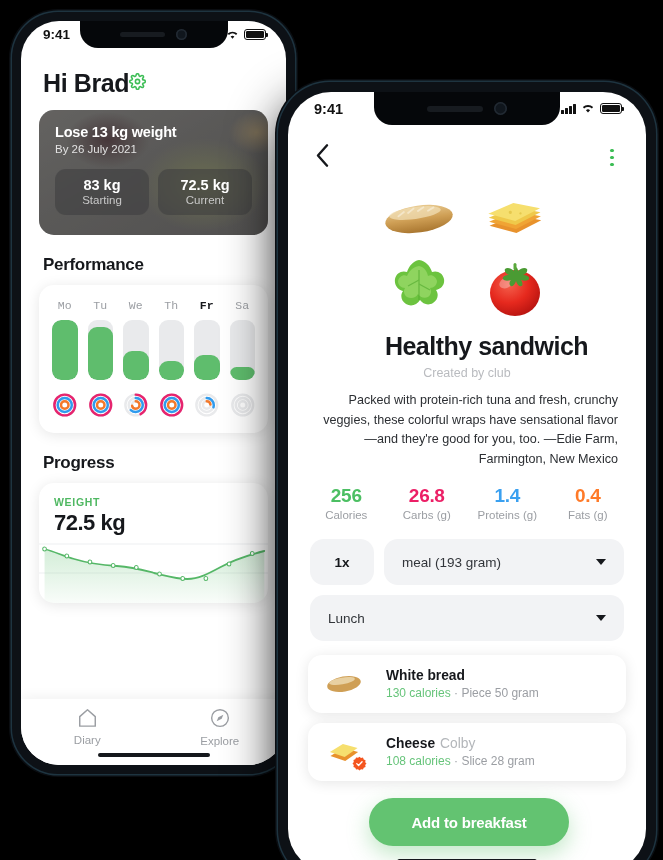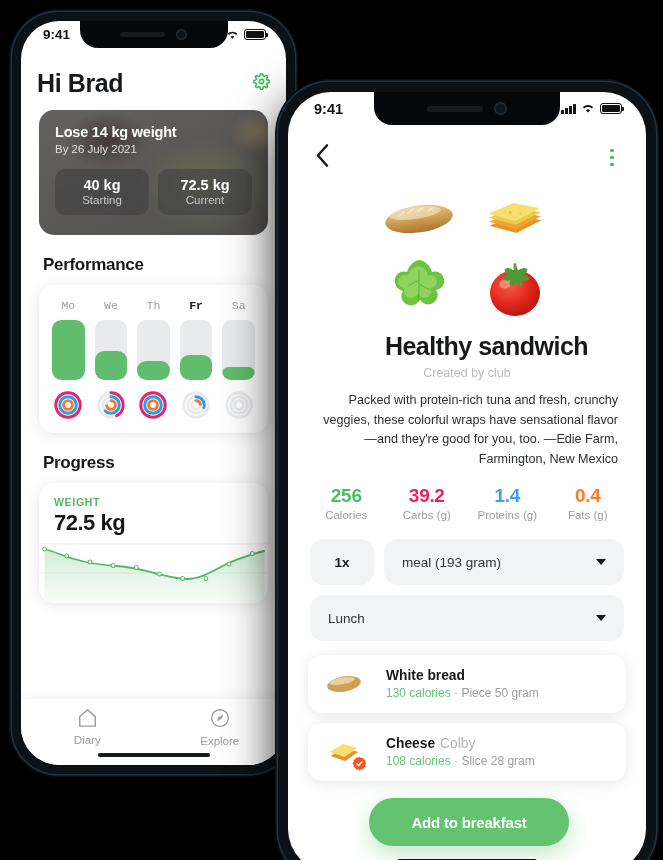--- a/index.html
+++ b/index.html
@@ -70,21 +70,21 @@
 
   .home-indicator {
     position: absolute; bottom: 8px; left: 50%; transform: translateX(-50%);
     background: #15181c; border-radius: 3px; z-index: 30;
   }
   #phone-back .home-indicator { width: 112px; height: 4.5px; }
   #phone-front .home-indicator { width: 140px; height: 5px; }
 
   
   .back-content { position: absolute; inset: 0; padding-top: 34px; }
-  .greet-row { display: flex; align-items: center; justify-content: space-between; padding: 14px 16px 12px; }
+  .greet-row { display: flex; align-items: center; justify-content: flex-start; padding: 14px 22px 12px; }
   .greet { font-size: 25px; font-weight: bold; color: #16181c; letter-spacing: -.4px; }
   .gear-icon { color: #3cbd55; }
 
   .goal-card {
     margin: 0 18px; height: 125px; border-radius: 15px; overflow: hidden;
     position: relative;
     background:
       radial-gradient(ellipse 60px 40px at 30% 24%, #5d4346 0%, rgba(93,67,70,0) 70%),
       radial-gradient(ellipse 90px 65px at 72% 60%, #9aa06a 0%, rgba(154,160,106,0) 72%),
       radial-gradient(ellipse 40px 30px at 95% 18%, #b6a178 0%, rgba(182,161,120,0) 70%),
@@ -223,42 +223,58 @@
           <span class="gear-icon">
             <svg width="17" height="17" viewBox="0 0 24 24" fill="none" stroke="currentColor" stroke-width="2.2">
               <circle cx="12" cy="12" r="3"></circle>
               <path d="M19.4 15a1.6 1.6 0 0 0 .3 1.8l.1.1a2 2 0 1 1-2.8 2.8l-.1-.1a1.6 1.6 0 0 0-1.8-.3 1.6 1.6 0 0 0-1 1.5V21a2 2 0 1 1-4 0v-.1A1.6 1.6 0 0 0 9 19.4a1.6 1.6 0 0 0-1.8.3l-.1.1a2 2 0 1 1-2.8-2.8l.1-.1a1.6 1.6 0 0 0 .3-1.8 1.6 1.6 0 0 0-1.5-1H3a2 2 0 1 1 0-4h.1A1.6 1.6 0 0 0 4.6 9a1.6 1.6 0 0 0-.3-1.8l-.1-.1a2 2 0 1 1 2.8-2.8l.1.1a1.6 1.6 0 0 0 1.8.3H9a1.6 1.6 0 0 0 1-1.5V3a2 2 0 1 1 4 0v.1a1.6 1.6 0 0 0 1 1.5 1.6 1.6 0 0 0 1.8-.3l.1-.1a2 2 0 1 1 2.8 2.8l-.1.1a1.6 1.6 0 0 0-.3 1.8V9a1.6 1.6 0 0 0 1.5 1H21a2 2 0 1 1 0 4h-.1a1.6 1.6 0 0 0-1.5 1z"></path>
             </svg>
           </span>
         </div>
 
         <div class="goal-card">
           <div class="goal-inner">
-            <div class="goal-title">Lose 14 kg weight</div>
+            <div class="goal-title">Lose 13 kg weight</div>
             <div class="goal-sub">By 26 July 2021</div>
             <div class="goal-stats">
               <div class="goal-stat">
-                <div class="v">40 kg</div>
+                <div class="v">83 kg</div>
                 <div class="l">Starting</div>
               </div>
               <div class="goal-stat">
                 <div class="v">72.5 kg</div>
                 <div class="l">Current</div>
               </div>
             </div>
           </div>
         </div>
 
         <div class="sec-title">Performance</div>
         <div class="perf-card">
           <div class="perf-days" id="perf-days">
               <div class="perf-day">
                 <div class="perf-dow">Mo</div>
                 <div class="perf-bar">
                   <i style="height: 100%;"></i>
+                </div>
+                <div class="perf-ring">
+                  <svg width="30" height="30" viewBox="0 0 30 30">
+                    <circle cx="15" cy="15" r="12.2" fill="none" stroke="#e9eaec" stroke-width="2.9"></circle>
+                    <circle cx="15" cy="15" r="12.2" fill="none" stroke="#e6246e" stroke-width="2.9" stroke-linecap="round" stroke-dasharray="76.65486074759094 76.65486074759094" transform="rotate(-90 15 15)"></circle>
+                    <circle cx="15" cy="15" r="8.299999999999999" fill="none" stroke="#e9eaec" stroke-width="2.9"></circle>
+                    <circle cx="15" cy="15" r="8.299999999999999" fill="none" stroke="#2f9bee" stroke-width="2.9" stroke-linecap="round" stroke-dasharray="52.15043804959057 52.15043804959056" transform="rotate(-90 15 15)"></circle>
+                    <circle cx="15" cy="15" r="4.3999999999999995" fill="none" stroke="#e9eaec" stroke-width="2.9"></circle>
+                    <circle cx="15" cy="15" r="4.3999999999999995" fill="none" stroke="#f4792a" stroke-width="2.9" stroke-linecap="round" stroke-dasharray="27.646015351590176 27.646015351590176" transform="rotate(-90 15 15)"></circle>
+                  </svg>
+                </div>
+              </div>
+              <div class="perf-day">
+                <div class="perf-dow">Tu</div>
+                <div class="perf-bar">
+                  <i style="height: 88%;"></i>
                 </div>
                 <div class="perf-ring">
                   <svg width="30" height="30" viewBox="0 0 30 30">
                     <circle cx="15" cy="15" r="12.2" fill="none" stroke="#e9eaec" stroke-width="2.9"></circle>
                     <circle cx="15" cy="15" r="12.2" fill="none" stroke="#e6246e" stroke-width="2.9" stroke-linecap="round" stroke-dasharray="76.65486074759094 76.65486074759094" transform="rotate(-90 15 15)"></circle>
                     <circle cx="15" cy="15" r="8.299999999999999" fill="none" stroke="#e9eaec" stroke-width="2.9"></circle>
                     <circle cx="15" cy="15" r="8.299999999999999" fill="none" stroke="#2f9bee" stroke-width="2.9" stroke-linecap="round" stroke-dasharray="52.15043804959057 52.15043804959056" transform="rotate(-90 15 15)"></circle>
                     <circle cx="15" cy="15" r="4.3999999999999995" fill="none" stroke="#e9eaec" stroke-width="2.9"></circle>
                     <circle cx="15" cy="15" r="4.3999999999999995" fill="none" stroke="#f4792a" stroke-width="2.9" stroke-linecap="round" stroke-dasharray="27.646015351590176 27.646015351590176" transform="rotate(-90 15 15)"></circle>
                   </svg>
@@ -496,21 +512,21 @@
         <div class="dish-title">Healthy sandwich</div>
         <div class="dish-author">Created by club</div>
         <div class="dish-desc">Packed with protein-rich tuna and fresh, crunchy veggies,  these colorful wraps have sensational flavor —and they're good for you, too. —Edie Farm, Farmington, New Mexico</div>
 
         <div class="macros" id="macros">
             <div class="macro">
               <div class="mv" style="color:#4cbf63">256</div>
               <div class="ml">Calories</div>
             </div>
             <div class="macro">
-              <div class="mv" style="color:#ec1f66">39.2</div>
+              <div class="mv" style="color:#ec1f66">26.8</div>
               <div class="ml">Carbs (g)</div>
             </div>
             <div class="macro">
               <div class="mv" style="color:#3aa0f0">1.4</div>
               <div class="ml">Proteins (g)</div>
             </div>
             <div class="macro">
               <div class="mv" style="color:#ff7a28">0.4</div>
               <div class="ml">Fats (g)</div>
             </div>

